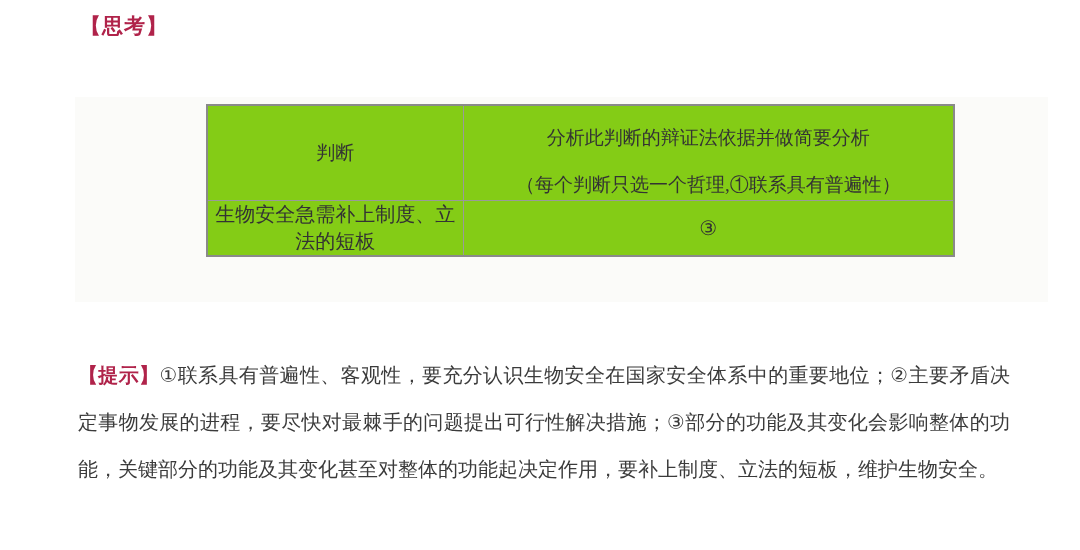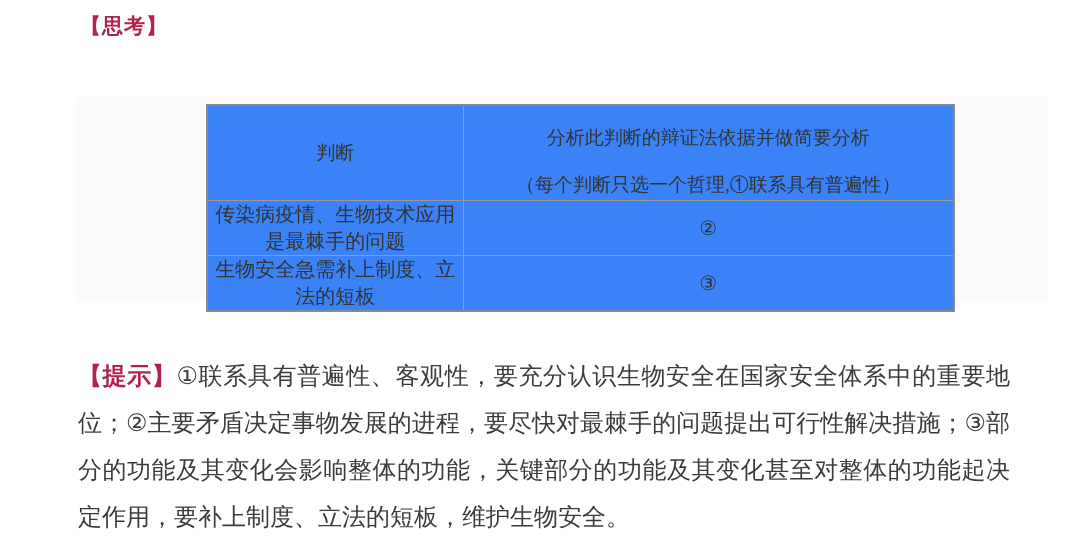--- a/index.html
+++ b/index.html
@@ -25,39 +25,39 @@
   .table-panel{
     position:absolute;left:75px;top:97px;width:973px;height:205px;
     background:var(--panel-bg);
   }
   table.judgment-table{
     position:absolute;left:206px;top:104px;
     border-collapse:collapse;table-layout:fixed;
     font-family:"Liberation Serif","DejaVu Serif",serif;
     color:var(--table-text);
     border:2px solid var(--border-outer);
-    background:#3b82f6;
+    background:#84cc16;
   }
   .judgment-table th,.judgment-table td{
     border:1px solid var(--border-inner);
     text-align:center;vertical-align:middle;
     font-weight:normal;padding:0 6px;
   }
   .col-judgment{width:256px;}
   .col-analysis{width:491px;}
   .header-row{height:78px;}
   .header-row th{font-size:19px;font-weight:normal;}
   .header-line{line-height:30px;margin-top:17px;}
   .body-row{height:37px;}
   .body-row td{font-size:20px;}
   .answer-cell{font-size:21px;}
   .hint-paragraph{
     position:absolute;left:78px;top:352px;width:932px;
     margin:0;
-    font-size:24px;line-height:47px;color:var(--body-text);
+    font-size:20px;line-height:47px;color:var(--body-text);
     text-align:justify;text-justify:inter-ideograph;
   }
   .hint-label{color:var(--red);font-weight:bold;}
 </style>
 </head>
 <body>
 
 <div class="think-header">【思考】</div>
 
 <div class="table-panel">
@@ -70,23 +70,19 @@
   </colgroup>
   <tbody>
       <tr class="header-row">
     <th>判断</th>
     <th>
       <div class="header-line">分析此判断的辩证法依据并做简要分析</div>
       <div class="header-line">（每个判断只选一个哲理,①联系具有普遍性）</div>
     </th>
   </tr>
   <tr class="body-row">
-    <td>传染病疫情、生物技术应用是最棘手的问题</td>
-    <td class="answer-cell">②</td>
-  </tr>
-  <tr class="body-row">
     <td>生物安全急需补上制度、立法的短板</td>
     <td class="answer-cell">③</td>
   </tr>
 </tbody>
   </table>
 
 <p class="hint-paragraph"><span class="hint-label">【提示】</span><span>①联系具有普遍性、客观性，要充分认识生物安全在国家安全体系中的重要地位；②主要矛盾决定事物发展的进程，要尽快对最棘手的问题提出可行性解决措施；③部分的功能及其变化会影响整体的功能，关键部分的功能及其变化甚至对整体的功能起决定作用，要补上制度、立法的短板，维护生物安全。</span></p>
 
 </body></html>

